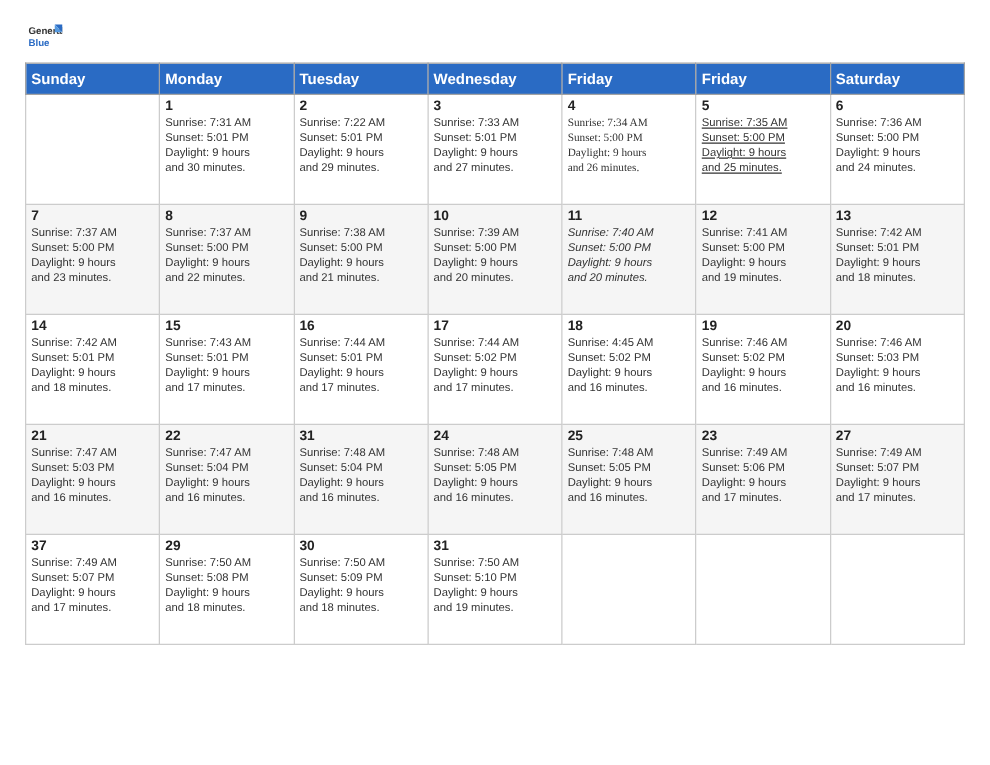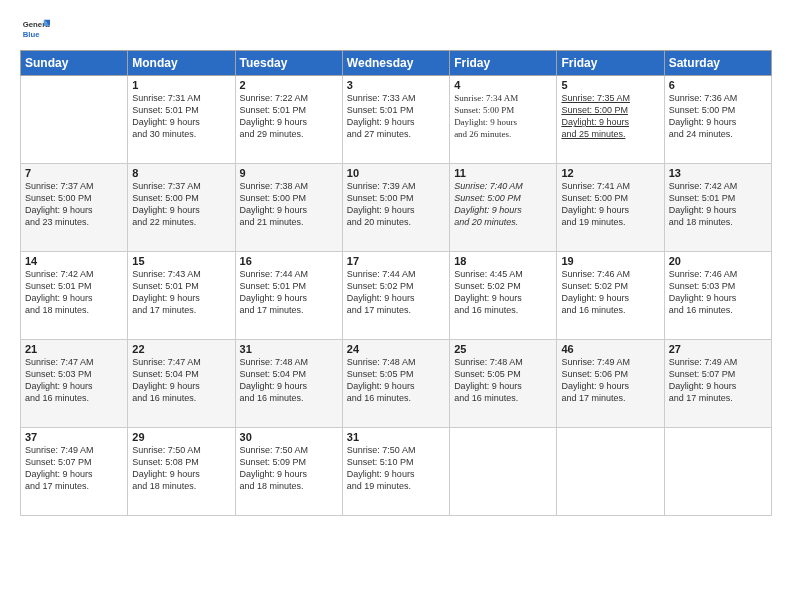--- a/index.html
+++ b/index.html
@@ -301,21 +301,21 @@
 and 16 minutes.</div>
           </td>
           <td>
             <span class="day-number">25</span>
             <div class="day-info" style="white-space: pre-line;">Sunrise: 7:48 AM
 Sunset: 5:05 PM
 Daylight: 9 hours
 and 16 minutes.</div>
           </td>
           <td>
-            <span class="day-number">46</span>
+            <span class="day-number">23</span>
             <div class="day-info" style="white-space: pre-line;">Sunrise: 7:49 AM
 Sunset: 5:06 PM
 Daylight: 9 hours
 and 17 minutes.</div>
           </td>
           <td>
             <span class="day-number">27</span>
             <div class="day-info" style="white-space: pre-line;">Sunrise: 7:49 AM
 Sunset: 5:07 PM
 Daylight: 9 hours

